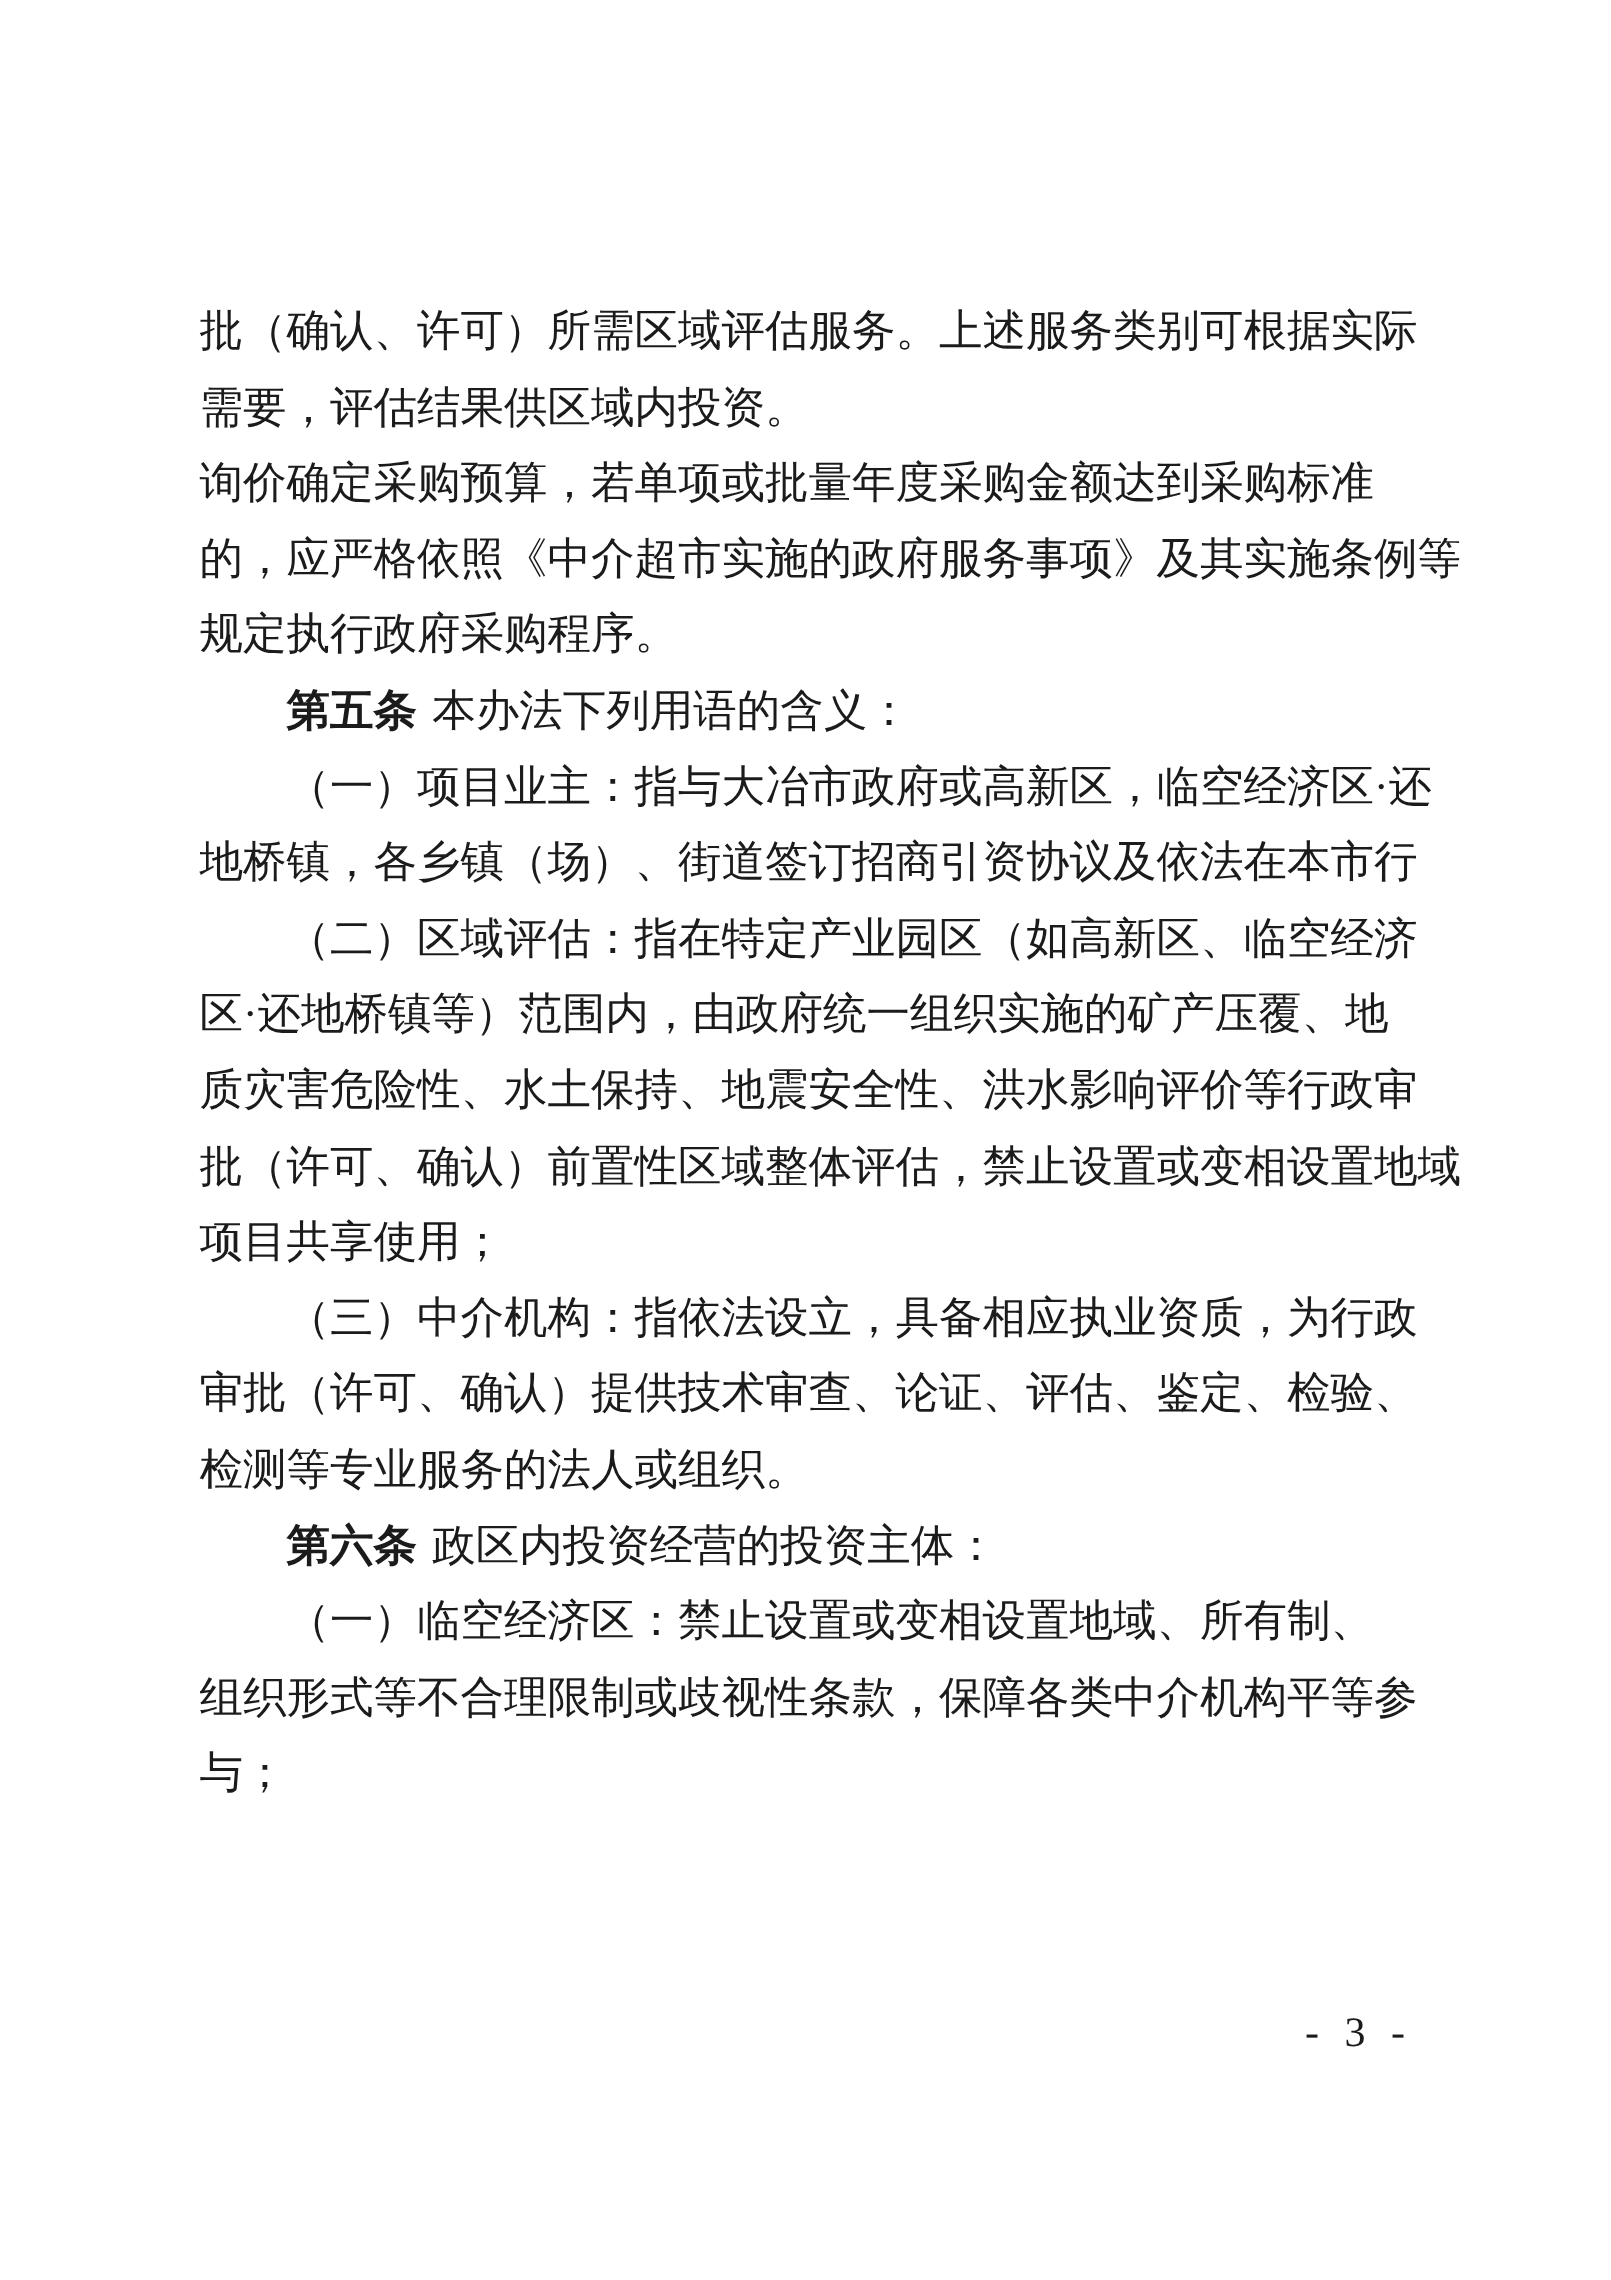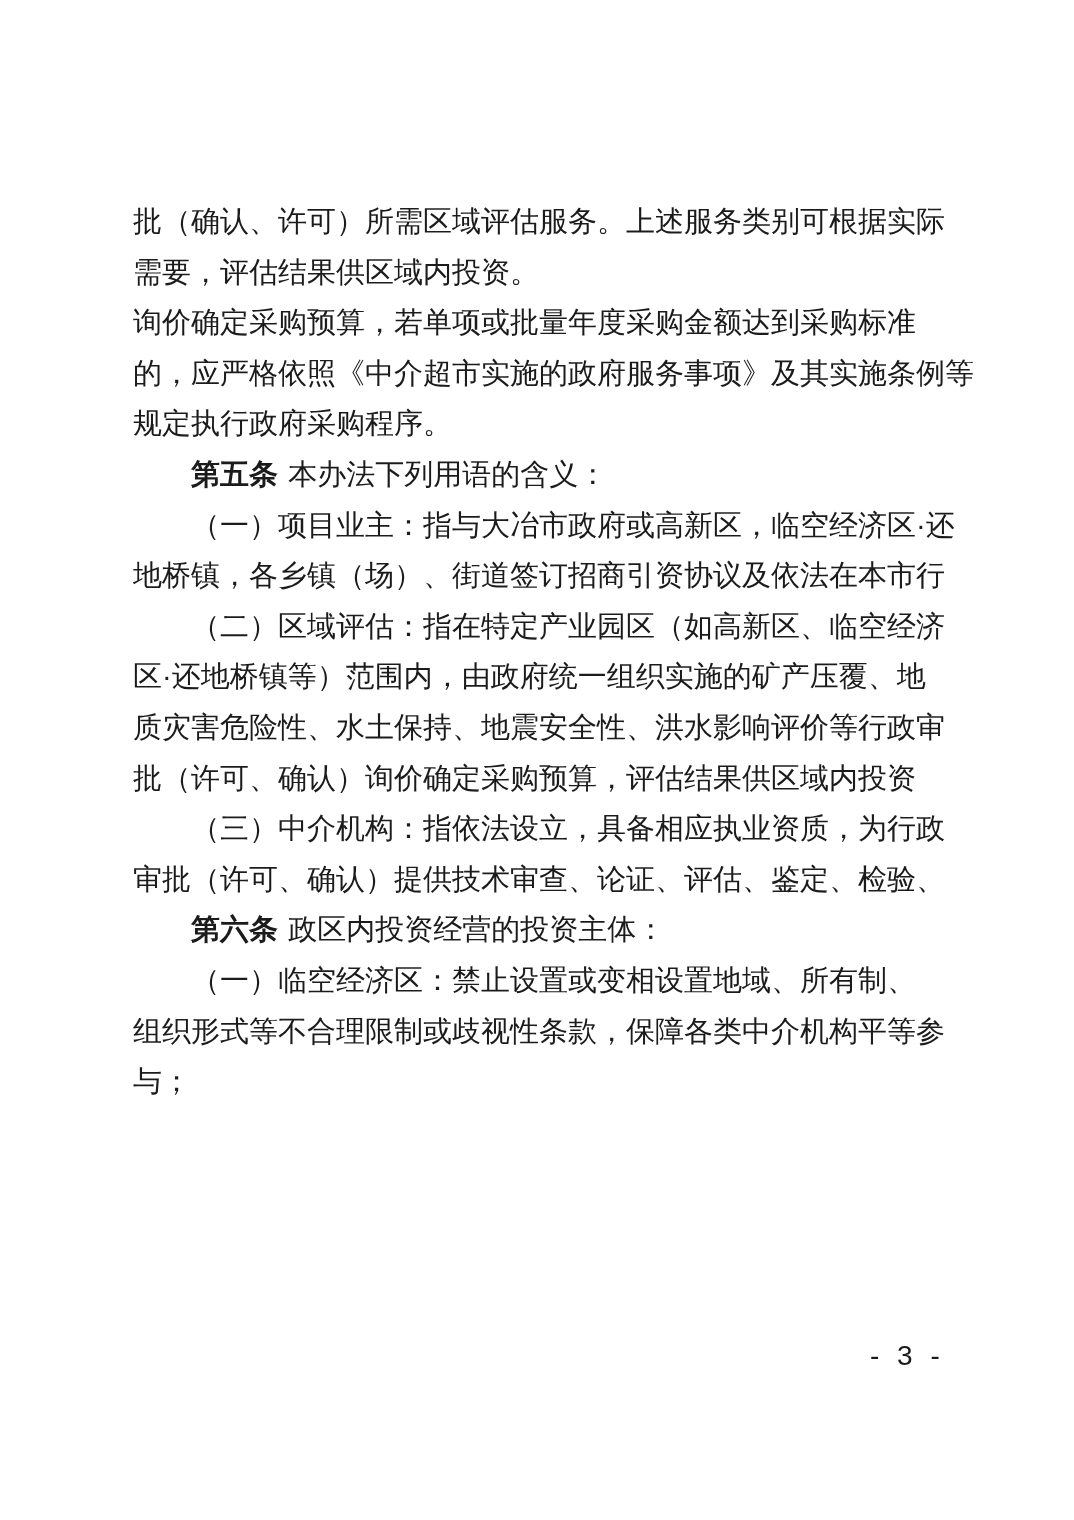--- a/index.html
+++ b/index.html
@@ -6,21 +6,21 @@
     margin: 0;
     padding: 0;
     background: #ffffff;
   }
   .page {
     position: relative;
     width: 1074px;
     height: 1520px;
     background: #ffffff;
     overflow: hidden;
-    font-family: Liberation Sans, sans-serif;
+    font-family: Liberation Serif, serif;
     color: #1b1b1b;
   }
   .content {
     position: absolute;
     left: 133px;
     top: 196px;
     width: 815px;
     font-size: 29px;
   }
   .line {
@@ -55,22 +55,24 @@
       <div class="line"><span class="seg">需要，评估结果供区域内投资。</span></div>
       <div class="line"><span class="seg">询价确定采购预算，若单项或批量年度采购金额达到采购标准</span></div>
       <div class="line"><span class="seg">的，应严格依照《中介超市实施的政府服务事项》及其实施条例等</span></div>
       <div class="line"><span class="seg">规定执行政府采购程序。</span></div>
       <div class="line indent"><span class="seg bold">第五条</span><span class="seg">本办法下列用语的含义：</span></div>
       <div class="line indent"><span class="seg">（一）项目业主：指与大冶市政府或高新区，临空经济区·还</span></div>
       <div class="line"><span class="seg">地桥镇，各乡镇（场）、街道签订招商引资协议及依法在本市行</span></div>
       <div class="line indent"><span class="seg">（二）区域评估：指在特定产业园区（如高新区、临空经济</span></div>
       <div class="line"><span class="seg">区·还地桥镇等）范围内，由政府统一组织实施的矿产压覆、地</span></div>
       <div class="line"><span class="seg">质灾害危险性、水土保持、地震安全性、洪水影响评价等行政审</span></div>
-      <div class="line"><span class="seg">批（许可、确认）询价确定采购预算，评估结果供区域内投资</span></div>
+      <div class="line"><span class="seg">批（许可、确认）前置性区域整体评估，禁止设置或变相设置地域</span></div>
+      <div class="line"><span class="seg">项目共享使用；</span></div>
       <div class="line indent"><span class="seg">（三）中介机构：指依法设立，具备相应执业资质，为行政</span></div>
       <div class="line"><span class="seg">审批（许可、确认）提供技术审查、论证、评估、鉴定、检验、</span></div>
+      <div class="line"><span class="seg">检测等专业服务的法人或组织。</span></div>
       <div class="line indent"><span class="seg bold">第六条</span><span class="seg">政区内投资经营的投资主体：</span></div>
       <div class="line indent"><span class="seg">（一）临空经济区：禁止设置或变相设置地域、所有制、</span></div>
       <div class="line"><span class="seg">组织形式等不合理限制或歧视性条款，保障各类中介机构平等参</span></div>
       <div class="line"><span class="seg">与；</span></div>
     </div>
   <div class="page-number">- 3 -</div>
 </div>
 
 </body></html>

